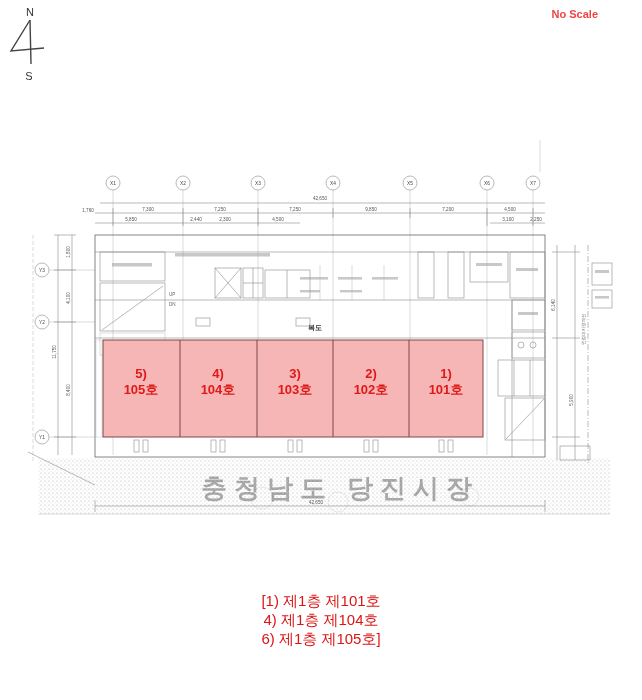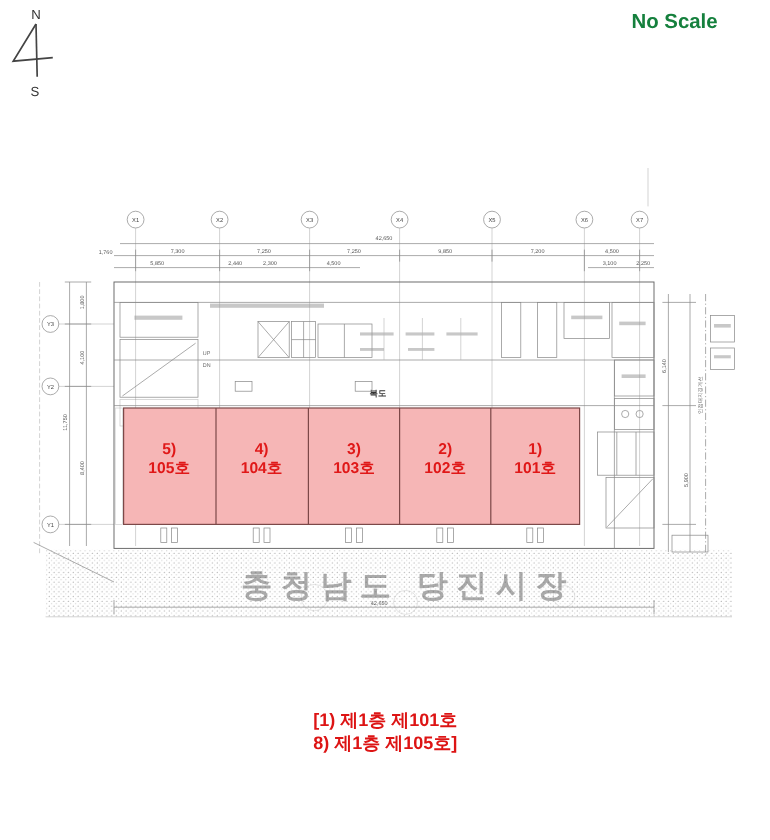--- a/index.html
+++ b/index.html
@@ -1,20 +1,20 @@
 <!DOCTYPE html>
 <html><head>
 <meta charset="utf-8">
 <style>
   html,body{margin:0;padding:0;background:#ffffff;}
   body{width:642px;height:700px;position:relative;font-family:"Liberation Sans",sans-serif;overflow:hidden;}
-  .scale-note{position:absolute;top:8px;right:44px;font-size:17px;font-weight:bold;color:#15803d;}
+  .scale-note{position:absolute;top:8px;right:44px;font-size:11px;font-weight:bold;color:#ef4444;}
   .plan-svg{position:absolute;left:0;top:0;}
   .legend{position:absolute;top:591px;left:50%;transform:translateX(-50%);text-align:center;
-          color:#dd1414;font-weight:bold;font-size:15px;line-height:19px;white-space:nowrap;}
+          color:#dd1414;font-weight:normal;font-size:15px;line-height:19px;white-space:nowrap;}
   svg text{font-family:"Liberation Sans",sans-serif;}
   .dim{font-size:4.6px;fill:#555;text-anchor:middle;}
   .dimv{font-size:4.6px;fill:#555;text-anchor:middle;}
   .bub{font-size:4.8px;fill:#444;text-anchor:middle;}
   .unit-idx,.unit-room{font-size:13px;font-weight:bold;fill:#e01818;text-anchor:middle;}
   .tiny{font-size:4.5px;fill:#666;}
   .corr{font-size:7px;fill:#333;font-weight:bold;text-anchor:middle;}
   .wm{font-size:26px;font-weight:bold;fill:#5a5a5a;opacity:.5;letter-spacing:7px;text-anchor:middle;}
   .thin{stroke:#8a8a8a;stroke-width:.6;fill:none;}
   .thind{stroke:#666;stroke-width:.8;fill:none;}
@@ -272,14 +272,15 @@
   <g>
     <line x1="95" y1="506" x2="545" y2="506" class="thin"></line>
     <line x1="95" y1="500" x2="95" y2="512" class="thin"></line>
     <line x1="545" y1="500" x2="545" y2="512" class="thin"></line>
     <text x="316" y="504" class="dim">42,650</text>
   </g>
 </svg>
 
 <div class="legend">
   <div>[1) 제1층 제101호</div>
-  <div>8) 제1층 제105호]</div>
+  <div>4) 제1층 제104호</div>
+  <div>6) 제1층 제105호]</div>
 </div>
 
 </body></html>

